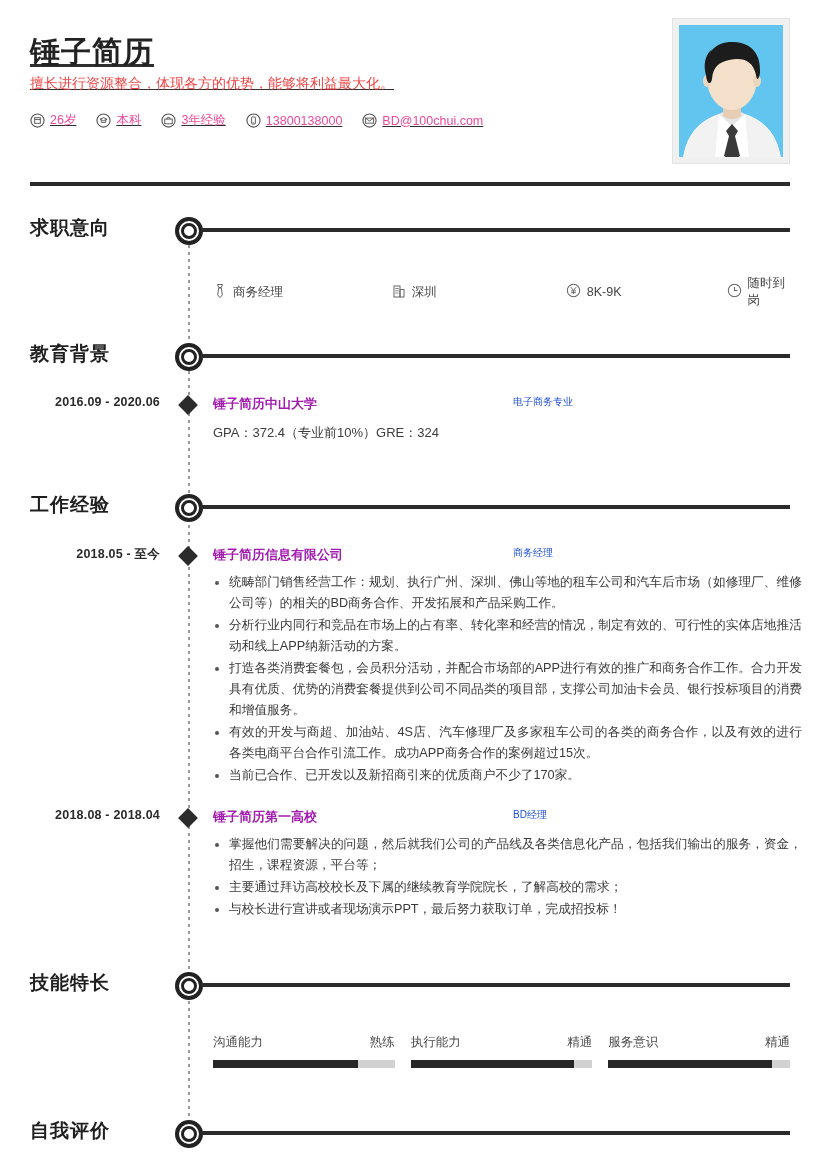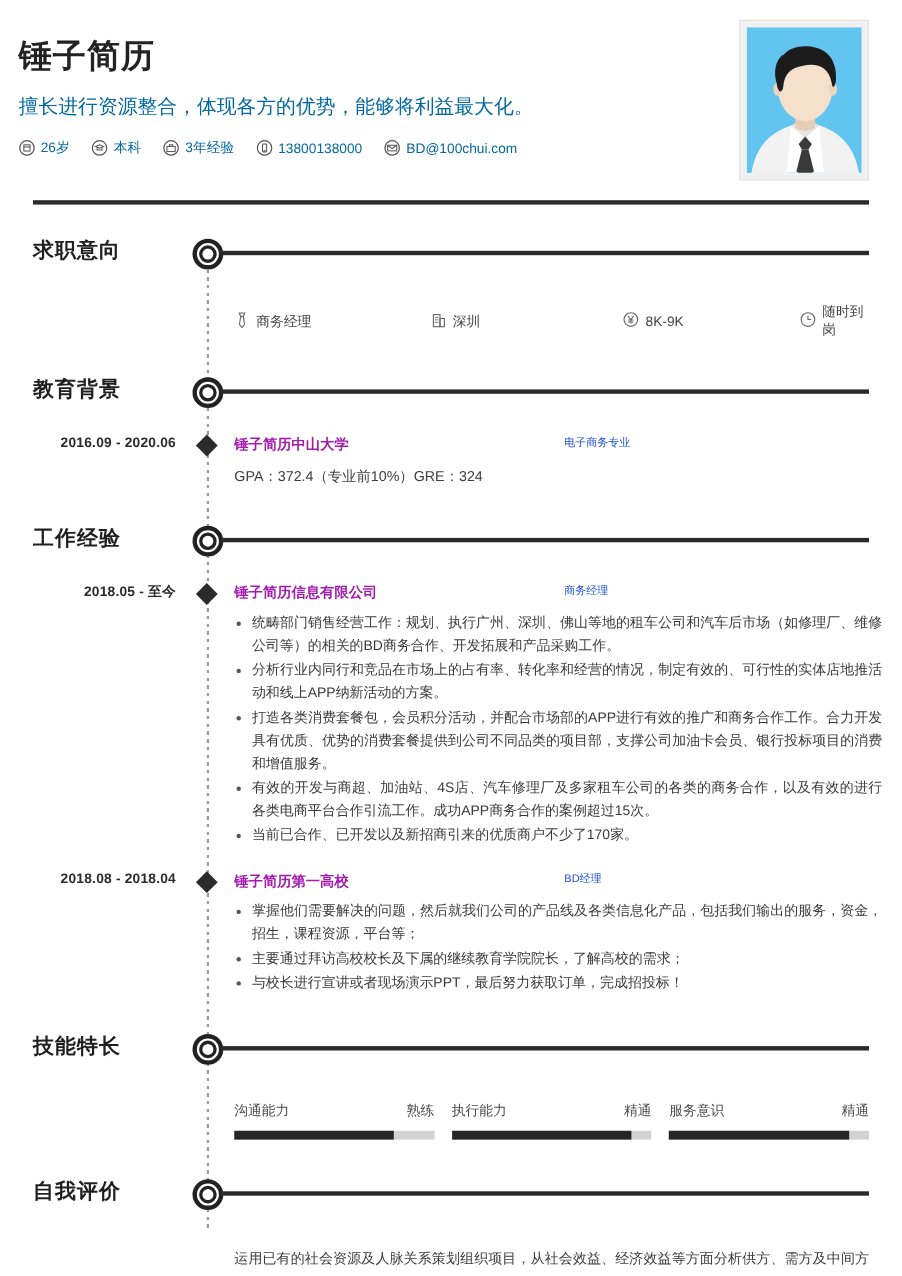--- a/index.html
+++ b/index.html
@@ -6,31 +6,31 @@
   html, body {
     width:820px; height:1160px;
     background:#ffffff;
     font-family:"Liberation Sans", "DejaVu Sans", sans-serif;
     color:#2f2f2f;
     overflow:hidden;
   }
   .page { position:relative; width:820px; height:1160px; }
 
   
-  .header { position:relative; padding:30px 30px 0 17px; height:195px; }
+  .header { position:relative; padding:30px 30px 0 30px; height:195px;text-decoration:underline; }
   .hdr-name {
     font-size:30px; font-weight:bold; color:#222; letter-spacing:1px;
     line-height:44px;
   }
   .hdr-tagline {
-    margin-top:14px; font-size:18px; color:#0369a1; line-height:18px;
+    font-size:14px; color:#ef4444; line-height:18px;
   }
   .hdr-meta {
     margin-top:20px; display:flex; align-items:center; gap:20px;
-    font-size:12.5px; color:#0369a1;
+    font-size:12.5px; color:#ec4899;
   }
   .meta-item { display:flex; align-items:center; gap:5px; white-space:nowrap; }
   .meta-item svg { display:block; }
 
   .photo {
     position:absolute; right:30px; top:18px;
     width:118px; height:146px;
     background:#f0f0f0;
     border:1px solid #e3e3e3;
     padding:6px;
@@ -121,21 +121,21 @@
   .skill-fill { position:absolute; left:0; top:0; height:100%; background:#262626; }
 
   
   .selfeval { margin:24px 30px 0 213px; }
   .selfeval p {
     font-size:12.7px; line-height:24px; color:#3a3a3a; text-align:justify;
   }
 
   .sp-0 { margin-top:14px; }
   .sp-1 { margin-top:26px; }
-  .sp-2 { margin-top:28px; }
+  .sp-2 { margin-top:44px; }
 </style>
 </head>
 <body>
 
 <div class="page">
 
   <div class="header">
     <div class="hdr-name">锤子简历</div>
     <div class="hdr-tagline">擅长进行资源整合，体现各方的优势，能够将利益最大化。</div>
 

